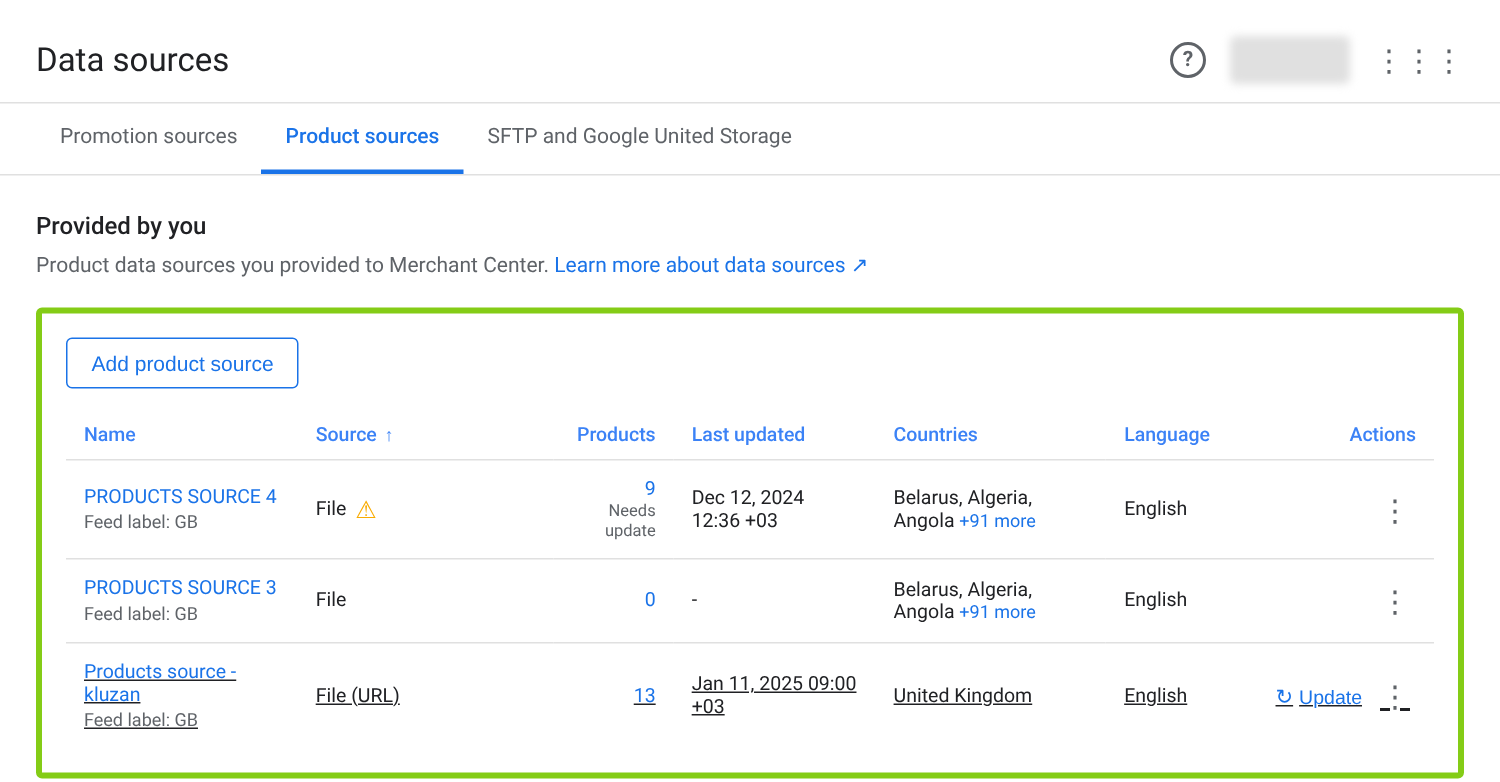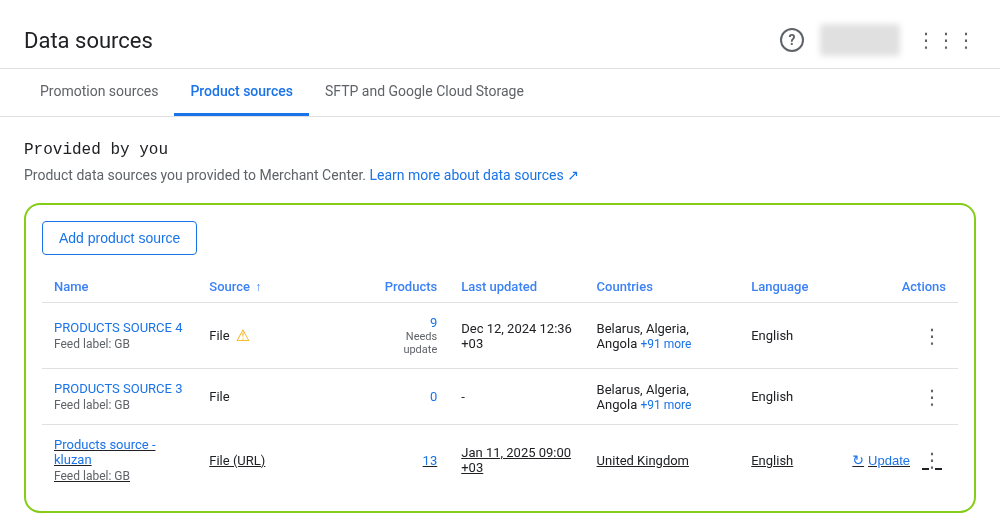--- a/index.html
+++ b/index.html
@@ -68,35 +68,34 @@
       font-weight: 500;
     }
 
     .content {
       padding: 24px;
     }
     .section-title {
       font-size: 16px;
       font-weight: 500;
       margin-bottom: 8px;
-      font-family: Liberation Mono, monospace;
     }
     .section-desc {
       font-size: 14px;
       color: #5f6368;
       margin-bottom: 20px;
     }
     .section-desc a {
       color: #1a73e8;
       text-decoration: none;
     }
 
     .card {
-      border: 2px solid #84cc16;
-      border-radius: 16px;
+      border: 4px solid #84cc16;
+      border-radius: 4px;
       padding: 16px;
     }
 
     .add-btn {
       border: 1px solid #1a73e8;
       color: #1a73e8;
       background: #fff;
       border-radius: 4px;
       padding: 8px 16px;
       font-size: 14px;
@@ -208,21 +207,21 @@
   <div class="header-right">
     <div class="help-icon">?</div>
     <div class="avatar-placeholder"></div>
     <div class="grid-icon">⋮⋮⋮</div>
   </div>
 </div>
 
 <div class="tabs">
   <a class="tab">Promotion sources</a>
   <a class="tab active">Product sources</a>
-  <a class="tab">SFTP and Google Cloud Storage</a>
+  <a class="tab">SFTP and Google United Storage</a>
 </div>
 
 <div class="content">
   <div class="section-title">Provided by you</div>
   <div class="section-desc">
     <span>Product data sources you provided to Merchant Center.</span>
     <a href="#">Learn more about data sources ↗</a>
   </div>
 
   <div class="card">

